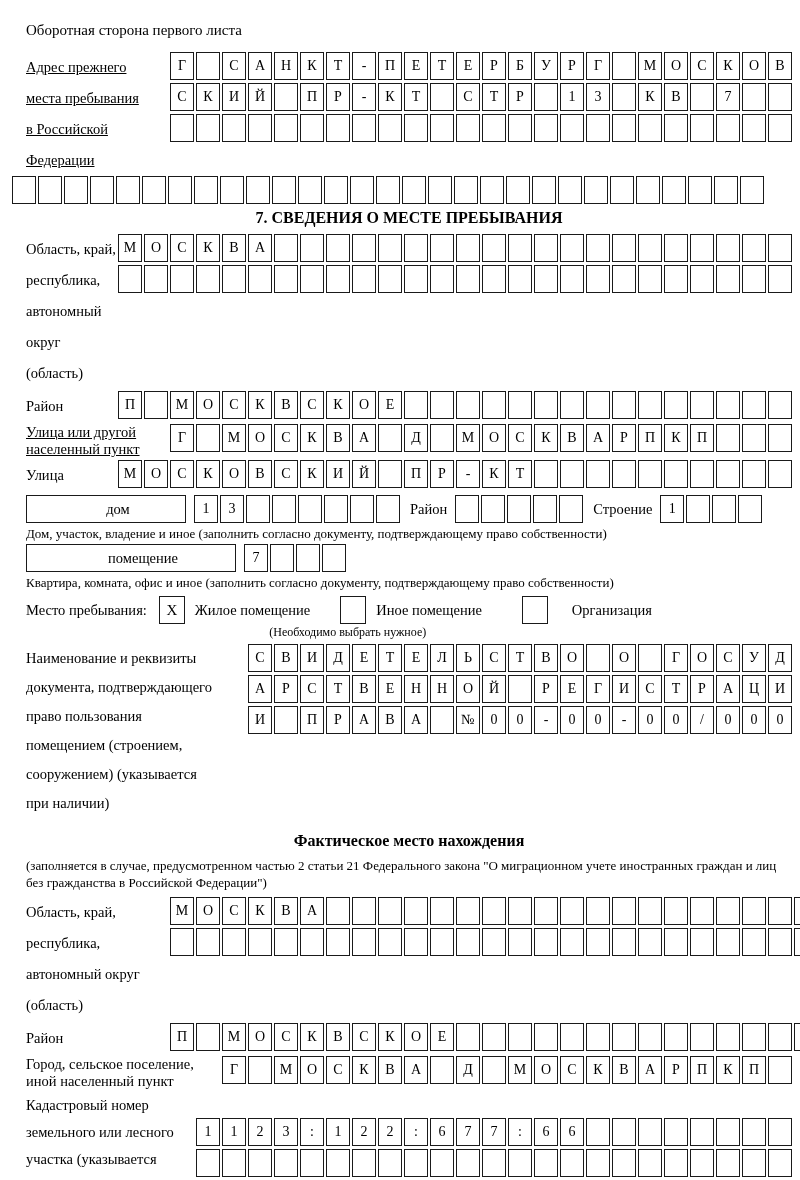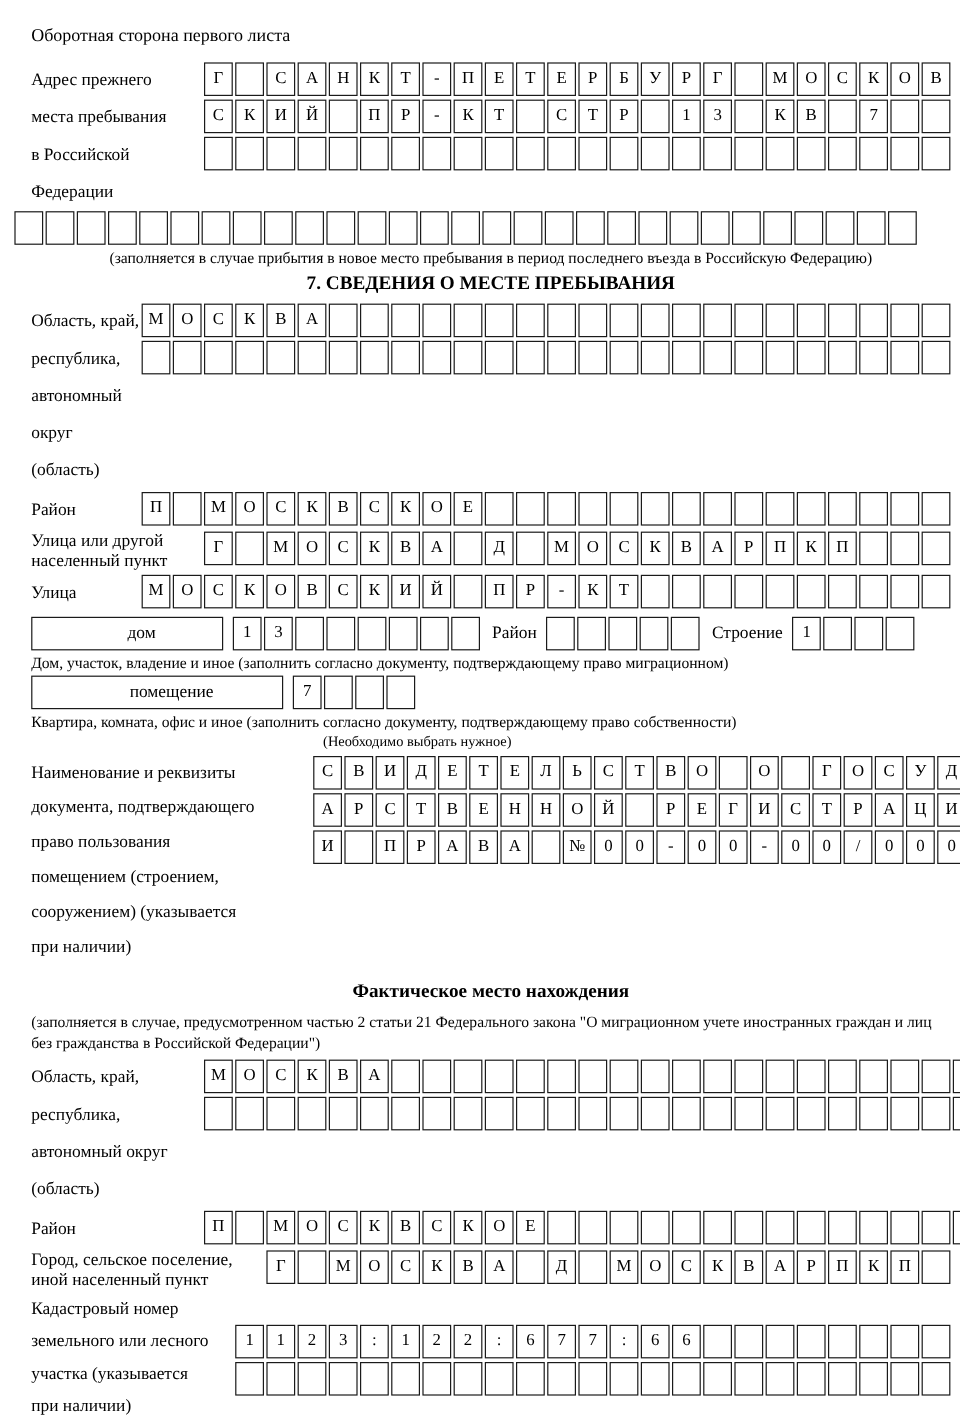--- a/index.html
+++ b/index.html
@@ -2,21 +2,21 @@
 <html><head>
 <meta charset="utf-8">
 <style>
   html,body{margin:0;padding:0;background:#fff;}
   body{width:800px;height:1180px;overflow:hidden;color:#000;
        font-family:"Liberation Serif","DejaVu Serif",serif;}
   .page{box-sizing:border-box;width:800px;height:1180px;padding:20px 8px 10px 26px;}
   .header-note{font-size:15px;line-height:20px;padding-right:52px;margin-bottom:12px;}
   .fieldrow{display:flex;align-items:flex-start;}
   .labelcol{flex:0 0 auto;font-size:14.5px;line-height:31px;white-space:pre-line;}
-  .lab-lg{width:144px;}
+  .lab-lg{width:144px;text-decoration:underline;}
   .lab-sm{width:92px;}
   .lab-city2{width:196px;line-height:26px;}
   .lab-cad{width:170px;line-height:27px;}
   .lab-doc{width:222px;line-height:29px;}
   .rowscol{flex:1 1 auto;}
   .cellrow{display:flex;gap:2px;margin-bottom:3px;height:28px;}
   .cell{box-sizing:border-box;flex:0 0 24px;width:24px;height:28px;border:1.8px solid #1a1a1a;
         display:inline-flex;align-items:center;justify-content:center;
         font-size:14px;line-height:1;overflow:hidden;}
   .note{font-size:13px;line-height:16px;}
@@ -26,21 +26,21 @@
            display:inline-flex;align-items:center;justify-content:center;font-size:14.5px;padding-left:24px;}
   .box-dom{width:160px;}
   .box-kv{width:210px;}
   .inline-lab{font-size:14.5px;line-height:28px;}
   .hrow{display:flex;align-items:flex-start;margin-top:4px;}
   .checkbox{box-sizing:border-box;flex:0 0 26px;width:26px;height:28px;border:1.8px solid #1a1a1a;
             display:inline-flex;align-items:center;justify-content:center;font-size:15px;}
   .stayrow{display:flex;align-items:center;margin-top:5px;}
   .hint{font-size:12px;line-height:16px;text-align:center;width:84%;}
   .subnote{font-size:13px;line-height:17px;text-align:left;}
-  .mt2{margin-top:2px;} .mt4{margin-top:4px;gap:13px;} .mt6{margin-top:6px;} .mt14{margin-top:14px;}
+  .mt2{margin-top:2px;} .mt4{margin-top:4px;} .mt6{margin-top:6px;} .mt14{margin-top:14px;}
   .gap8{width:8px;flex:0 0 8px;} .gap10{width:10px;flex:0 0 10px;}
   .ml12{margin-left:12px;} .ml10{margin-left:10px;} .ml30{margin-left:30px;} .ml40{margin-left:40px;} .ml24{margin-left:24px;}
 </style>
 </head>
 <body>
 
 <div class="page">
 
   <div class="header-note">Оборотная сторона первого листа</div>
 
@@ -154,21 +154,20 @@
       <span class="cell"></span>
       <span class="cell"></span>
       <span class="cell"></span>
       <span class="cell"></span>
       <span class="cell"></span>
       <span class="cell"></span>
       <span class="cell"></span>
       <span class="cell"></span>
       <span class="cell"></span>
     </div>
-  <div class="note note-center">(заполняется в случае прибытия в новое место пребывания в период последнего въезда в Российскую Федерацию)</div>
 
   <div class="sec-title">7. СВЕДЕНИЯ О МЕСТЕ ПРЕБЫВАНИЯ</div>
 
   <div class="fieldrow">
     <div class="labelcol lab-sm">Область, край,
 республика,
 автономный
 округ (область)</div>
     <div class="rowscol">
       <div class="cellrow">
@@ -351,34 +350,43 @@
     <span class="gap10"></span>
     <div class="inline-lab">Строение</div>
     <span class="gap8"></span>
     <div class="cellrow">
         <span class="cell">1</span>
         <span class="cell"></span>
         <span class="cell"></span>
         <span class="cell"></span>
       </div>
   </div>
-  <div class="note">Дом, участок, владение и иное (заполнить согласно документу, подтверждающему право миграционном)</div>
+  <div class="note">Дом, участок, владение и иное (заполнить согласно документу, подтверждающему право собственности)</div>
 
   <div class="hrow mt2">
     <div class="widebox box-kv">помещение</div>
     <span class="gap8"></span>
     <div class="cellrow">
         <span class="cell">7</span>
         <span class="cell"></span>
         <span class="cell"></span>
         <span class="cell"></span>
       </div>
   </div>
   <div class="note">Квартира, комната, офис и иное (заполнить согласно документу, подтверждающему право собственности)</div>
 
+  <div class="stayrow">
+    <span class="inline-lab">Место пребывания:</span>
+    <span class="checkbox ml12">X</span>
+    <span class="inline-lab ml10">Жилое помещение</span>
+    <span class="checkbox ml30"></span>
+    <span class="inline-lab ml10">Иное помещение</span>
+    <span class="checkbox ml40"></span>
+    <span class="inline-lab ml24">Организация</span>
+  </div>
   <div class="hint">(Необходимо выбрать нужное)</div>
 
   <div class="fieldrow mt4">
     <div class="labelcol lab-doc">Наименование и реквизиты
 документа, подтверждающего
 право пользования
 помещением (строением,
 сооружением) (указывается
 при наличии)</div>
     <div class="rowscol">

